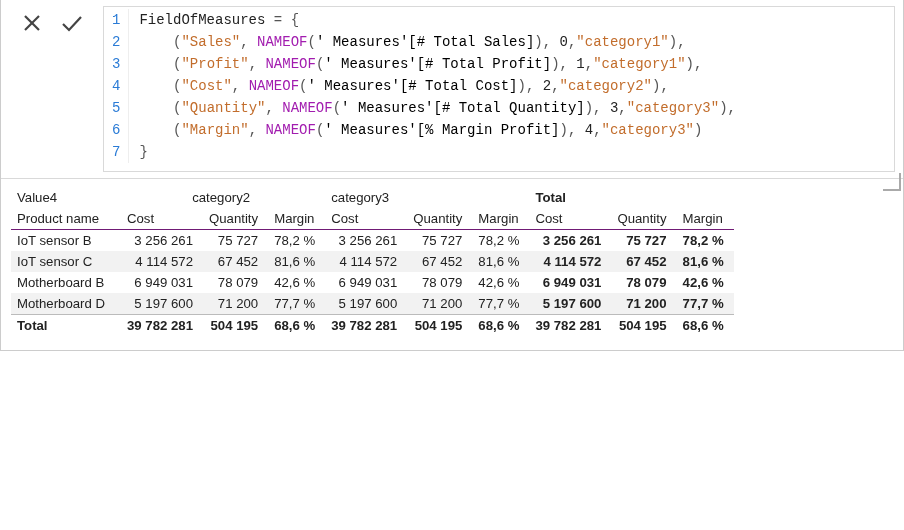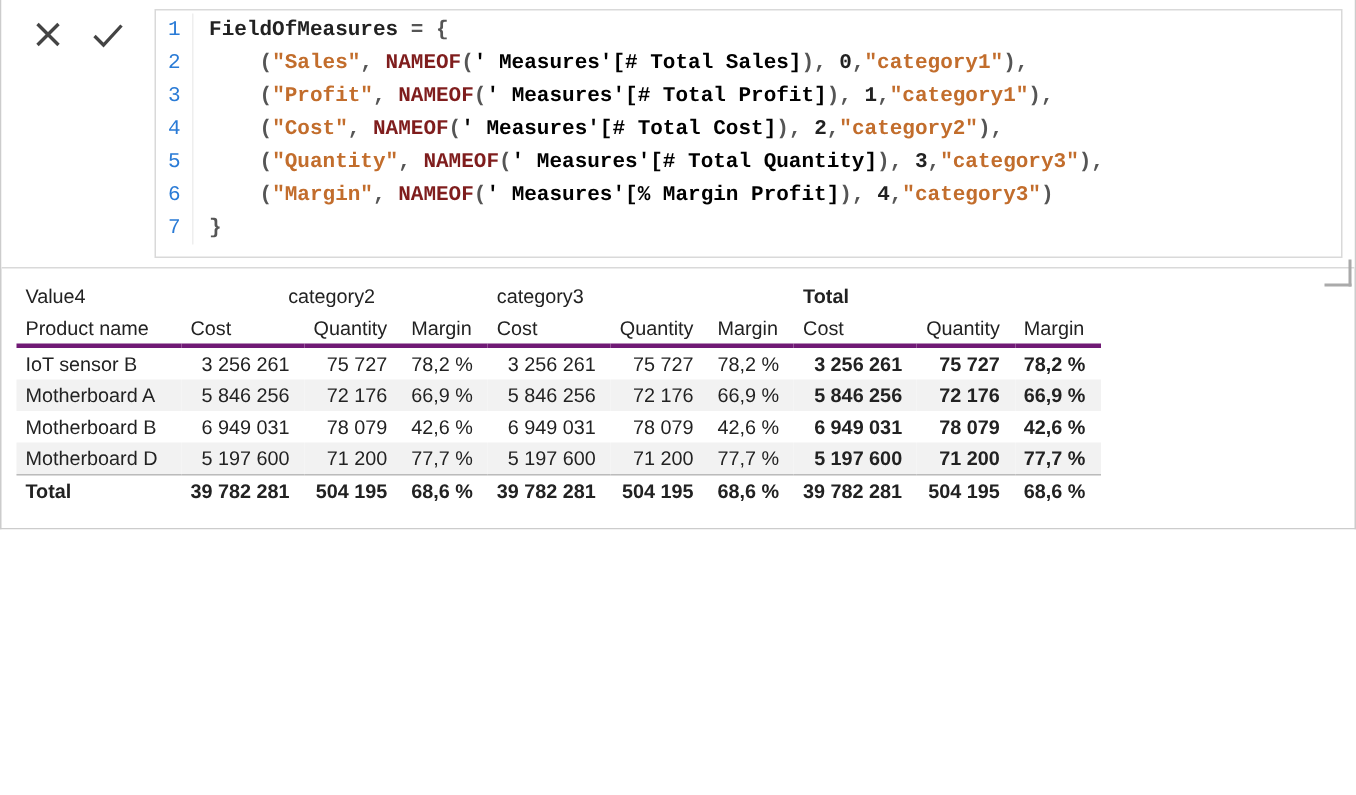--- a/index.html
+++ b/index.html
@@ -48,34 +48,33 @@
     padding: 0 8px;
     color: #2a7bd6;
     user-select: none;
     border-right: 1px solid #eee;
   }
   .gutter div { height: 22px; }
   .code {
     padding: 0 10px;
     white-space: pre;
     overflow-x: auto;
-    font-weight: bold;
   }
   .code div { height: 22px; }
   .k-str   { color: #c26d2c; }
-  .k-func  { color: #7f1d1d; }
+  .k-func  { color: #a21caf; }
   .k-ref   { color: #000000; }
   .k-num   { color: #222; }
   .k-punct { color: #555; }
   .body-area { padding: 8px 10px 14px 10px; position: relative; }
   .tbl { border-collapse: collapse; font-size: 13.2px; }
   .tbl td, .tbl th { padding: 3px 10px 3px 6px; text-align: right; white-space: nowrap; }
   .tbl .lcol { text-align: left; min-width: 110px; }
   .group-row td, .col-row td { font-weight: 400; text-align: left; }
-  .col-row td { border-bottom: 3px solid #701a75; }
+  .col-row td { border-bottom: 1px solid #701a75; }
   .tot-head { font-weight: 700 !important; text-align:left;}
   .bold { font-weight: 700; }
   tbody tr:nth-child(even) td { background: #f2f2f2; }
   tbody tr:nth-child(odd)  td { background: #fff; }
   tbody tr td:first-child { text-align:left; }
   tfoot td { font-weight: 700; border-top: 1px solid #bbb; padding-top:4px; }
   .corner-mark {
     position: absolute;
     right: 2px;
     top: -6px;
@@ -148,30 +147,30 @@
             <td>75 727</td>
             <td>78,2 %</td>
             <td>3 256 261</td>
             <td>75 727</td>
             <td>78,2 %</td>
             <td class="bold">3 256 261</td>
             <td class="bold">75 727</td>
             <td class="bold">78,2 %</td>
           </tr>
           <tr>
-            <td class="lcol">Motherboard A</td>
-            <td>5 846 256</td>
-            <td>72 176</td>
-            <td>66,9 %</td>
-            <td>5 846 256</td>
-            <td>72 176</td>
-            <td>66,9 %</td>
-            <td class="bold">5 846 256</td>
-            <td class="bold">72 176</td>
-            <td class="bold">66,9 %</td>
+            <td class="lcol">IoT sensor C</td>
+            <td>4 114 572</td>
+            <td>67 452</td>
+            <td>81,6 %</td>
+            <td>4 114 572</td>
+            <td>67 452</td>
+            <td>81,6 %</td>
+            <td class="bold">4 114 572</td>
+            <td class="bold">67 452</td>
+            <td class="bold">81,6 %</td>
           </tr>
           <tr>
             <td class="lcol">Motherboard B</td>
             <td>6 949 031</td>
             <td>78 079</td>
             <td>42,6 %</td>
             <td>6 949 031</td>
             <td>78 079</td>
             <td>42,6 %</td>
             <td class="bold">6 949 031</td>

